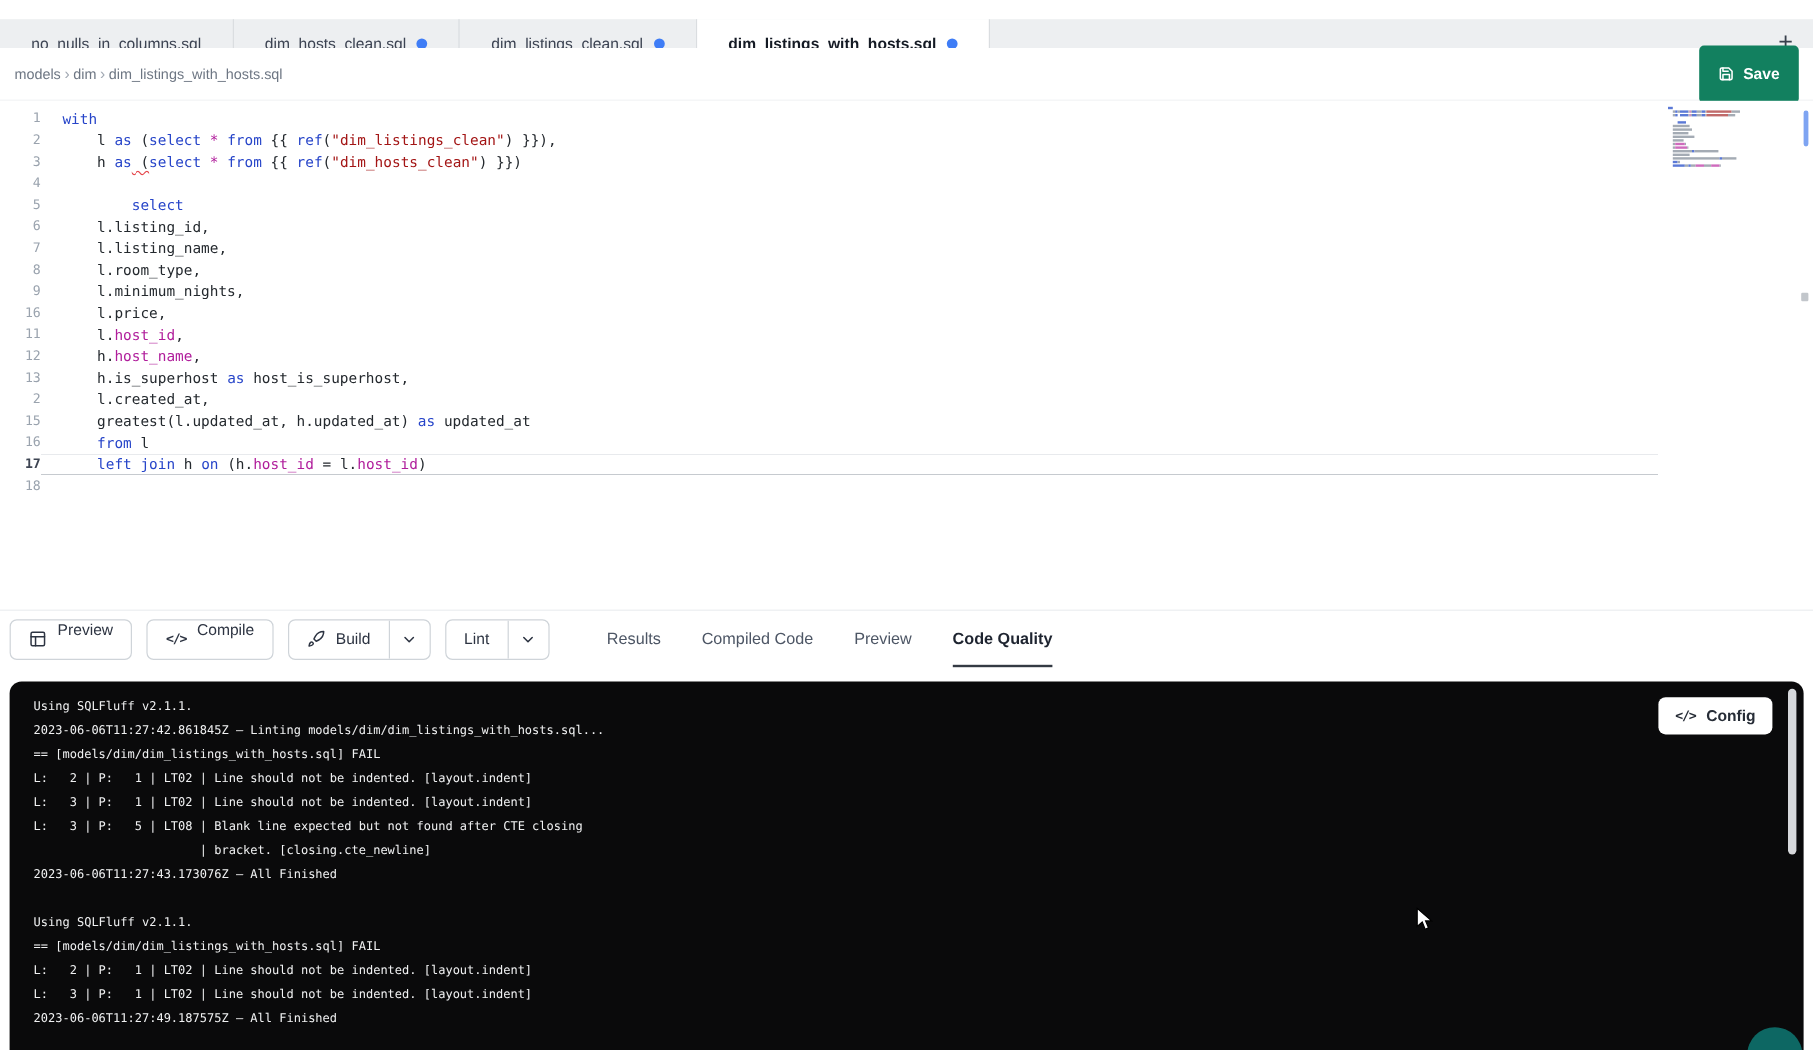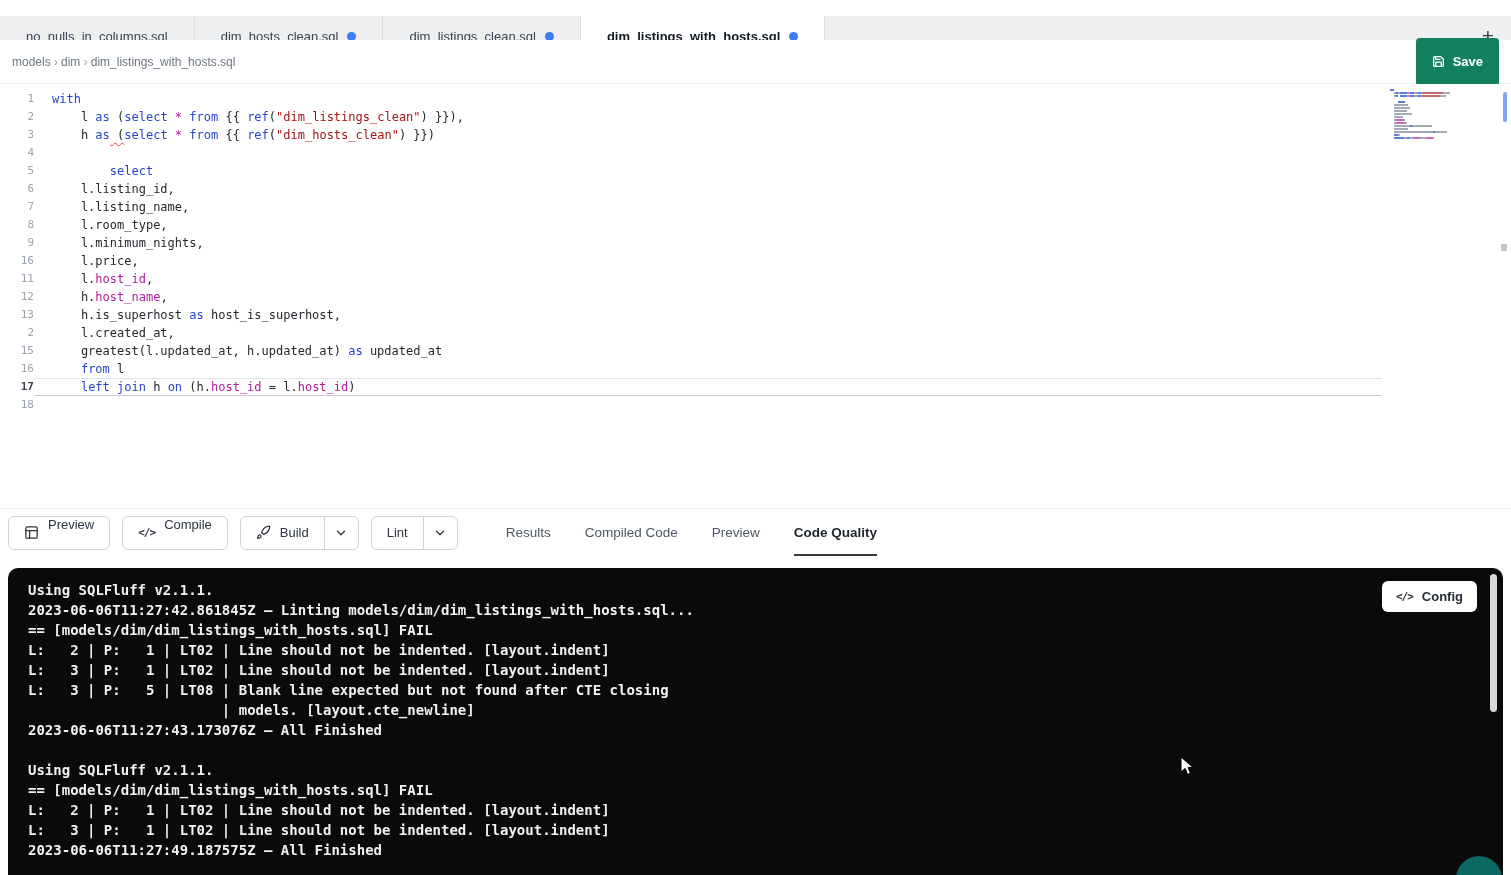--- a/index.html
+++ b/index.html
@@ -53,21 +53,21 @@
   .split .main{display:flex;align-items:center;gap:9px;padding:0 15px;font-size:13px;color:#2d3442;font-weight:500;cursor:pointer}
   .split .chev{display:flex;align-items:center;justify-content:center;width:34px;border-left:1px solid #cfd4d9;cursor:pointer;color:#2d3442}
   .icon{display:inline-flex;align-items:center;justify-content:center;color:inherit}
   .code-glyph{font-family:"DejaVu Sans Mono",monospace;font-size:11px;font-weight:bold;letter-spacing:-1px}
   .panel-tabs{display:flex;align-self:stretch;align-items:stretch;margin-left:36px;gap:34px}
   .panel-tab{display:flex;align-items:center;font-size:13.5px;color:#4d5665;cursor:pointer;border-bottom:2px solid transparent;padding-top:2px}
   .panel-tab.active{color:#1e2430;font-weight:600;border-bottom-color:var(--active-tab-underline)}
 
   
   .terminal{position:absolute;left:8px;top:568px;width:1495px;height:330px;background:var(--terminal-bg);border-radius:10px;padding:12px 0 0 20px;overflow:hidden}
-  .t-line{font-family:"DejaVu Sans Mono",monospace;font-size:14px;line-height:20px;font-weight:700;color:#f0f1f2;white-space:pre;min-height:20px}
+  .t-line{font-family:"DejaVu Sans Mono",monospace;font-size:10px;line-height:20px;font-weight:400;color:#f0f1f2;white-space:pre;min-height:20px}
   .config-btn{position:absolute;top:13px;right:26px;display:flex;align-items:center;gap:9px;height:31px;padding:0 14px;background:#fff;border:none;border-radius:6px;font-size:13px;font-weight:600;color:#262c36;cursor:pointer;font-family:"Liberation Sans",sans-serif}
   .t-scroll{position:absolute;right:6px;top:6px;width:7px;height:138px;background:#d6d8db;border-radius:4px;cursor:pointer}
 
   .help-bubble{position:absolute;left:1456px;top:856px;width:46px;height:46px;border-radius:50%;background:#0d6763;z-index:30}
   .mouse-cursor{position:absolute;left:1180px;top:756px;z-index:40;pointer-events:none}
 </style>
 </head>
 <body>
 
 <div class="app">
@@ -357,21 +357,21 @@
   </div>
 
   <div class="terminal">
     <div>
         <div class="t-line">Using SQLFluff v2.1.1.</div>
         <div class="t-line">2023-06-06T11:27:42.861845Z — Linting models/dim/dim_listings_with_hosts.sql...</div>
         <div class="t-line">== [models/dim/dim_listings_with_hosts.sql] FAIL</div>
         <div class="t-line">L:   2 | P:   1 | LT02 | Line should not be indented. [layout.indent]</div>
         <div class="t-line">L:   3 | P:   1 | LT02 | Line should not be indented. [layout.indent]</div>
         <div class="t-line">L:   3 | P:   5 | LT08 | Blank line expected but not found after CTE closing</div>
-        <div class="t-line">                       | models. [layout.cte_newline]</div>
+        <div class="t-line">                       | bracket. [closing.cte_newline]</div>
         <div class="t-line">2023-06-06T11:27:43.173076Z — All Finished</div>
         <div class="t-line"></div>
         <div class="t-line">Using SQLFluff v2.1.1.</div>
         <div class="t-line">== [models/dim/dim_listings_with_hosts.sql] FAIL</div>
         <div class="t-line">L:   2 | P:   1 | LT02 | Line should not be indented. [layout.indent]</div>
         <div class="t-line">L:   3 | P:   1 | LT02 | Line should not be indented. [layout.indent]</div>
         <div class="t-line">2023-06-06T11:27:49.187575Z — All Finished</div>
       </div>
     <button class="config-btn">
       <span class="icon code-glyph">&lt;/&gt;</span>

